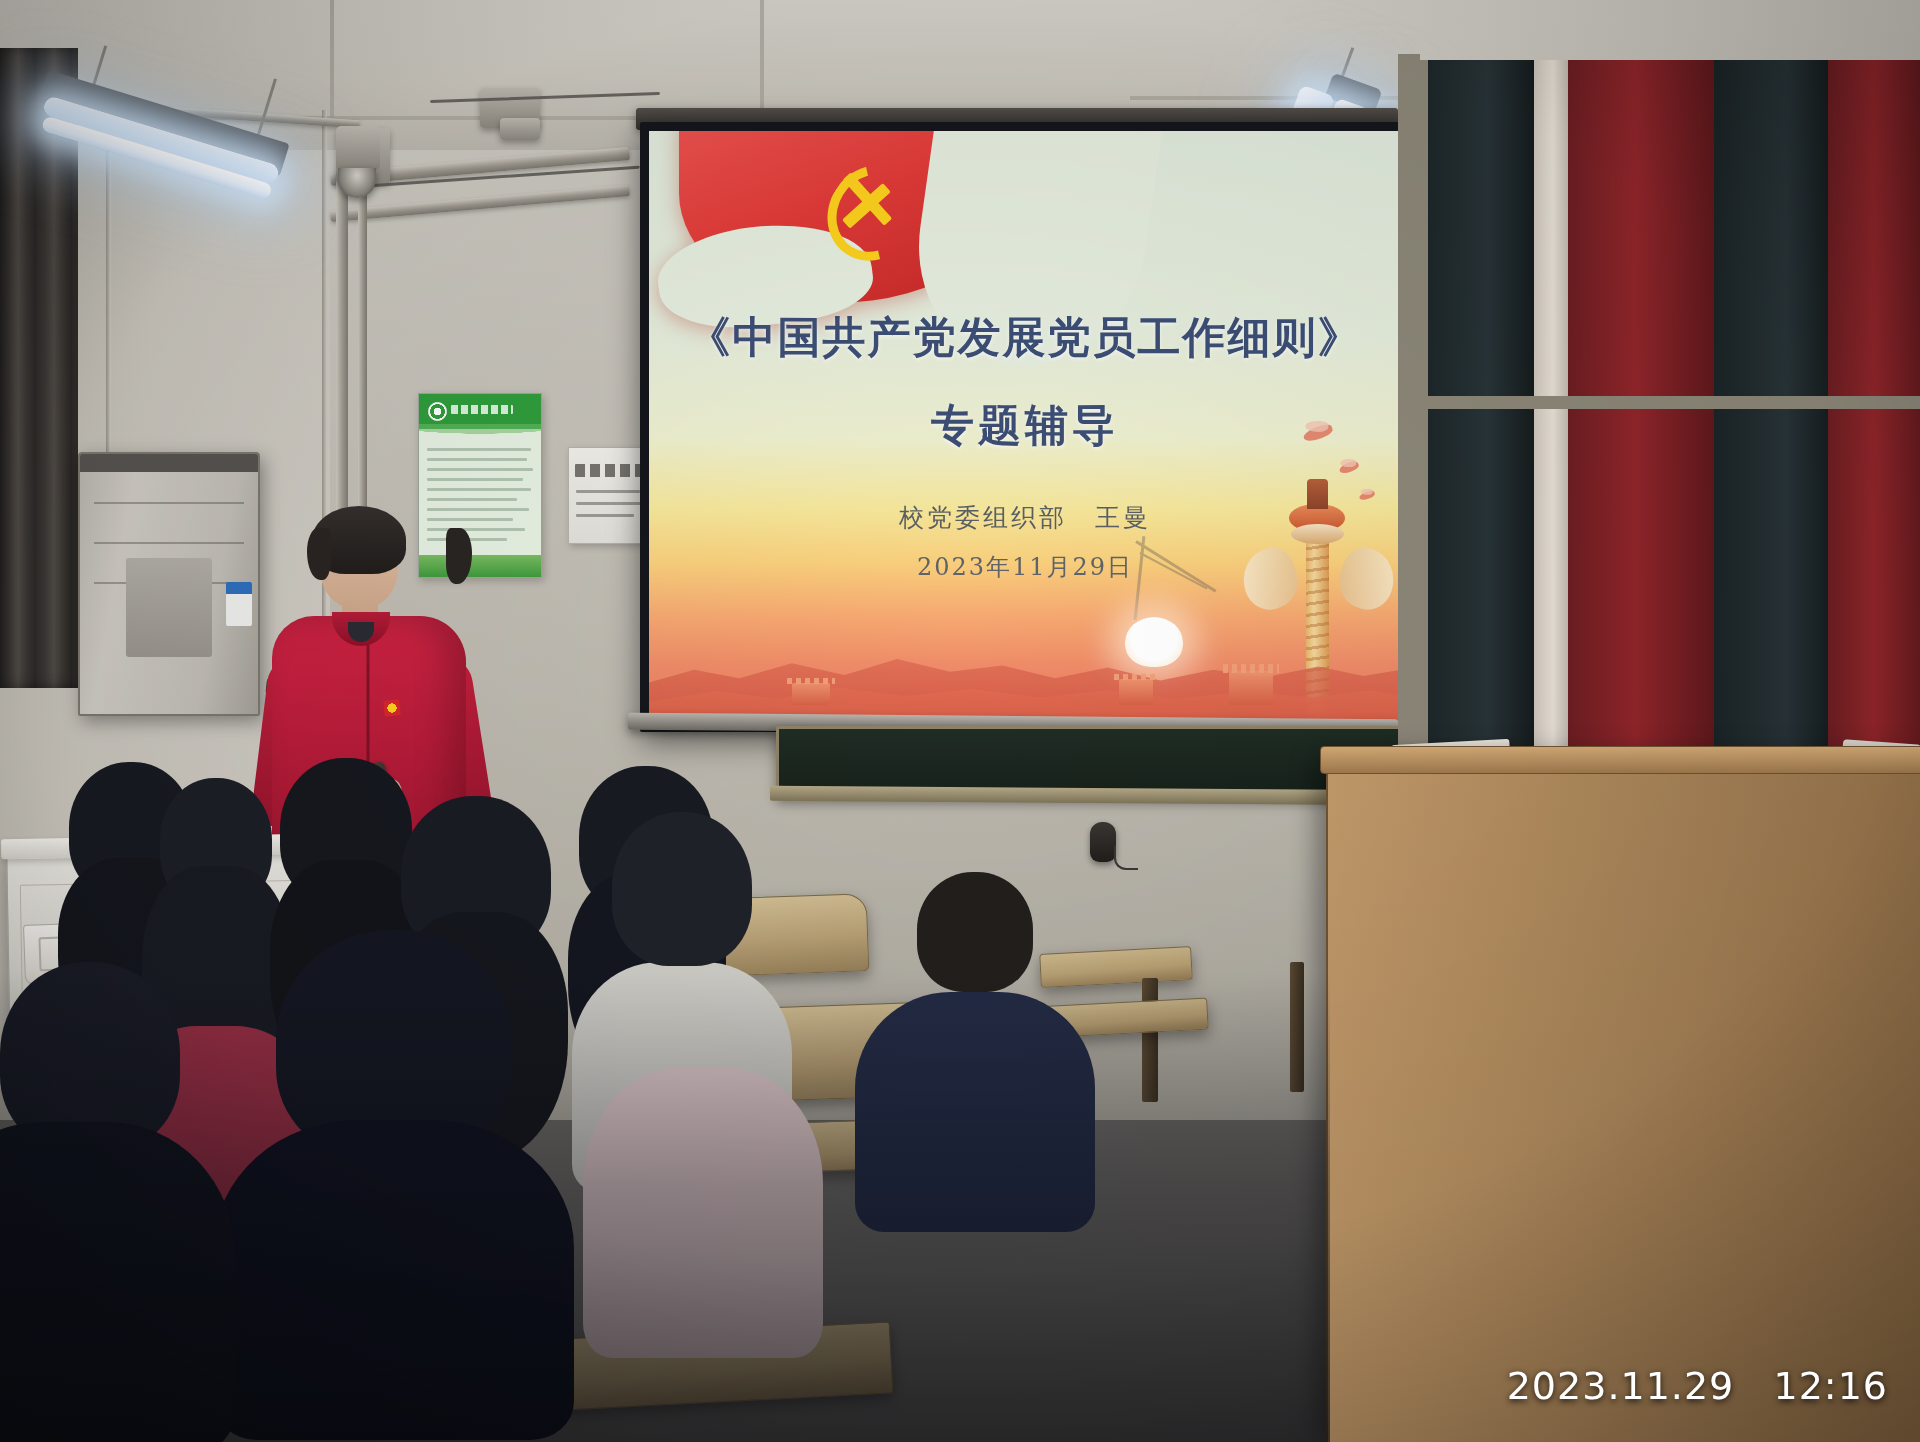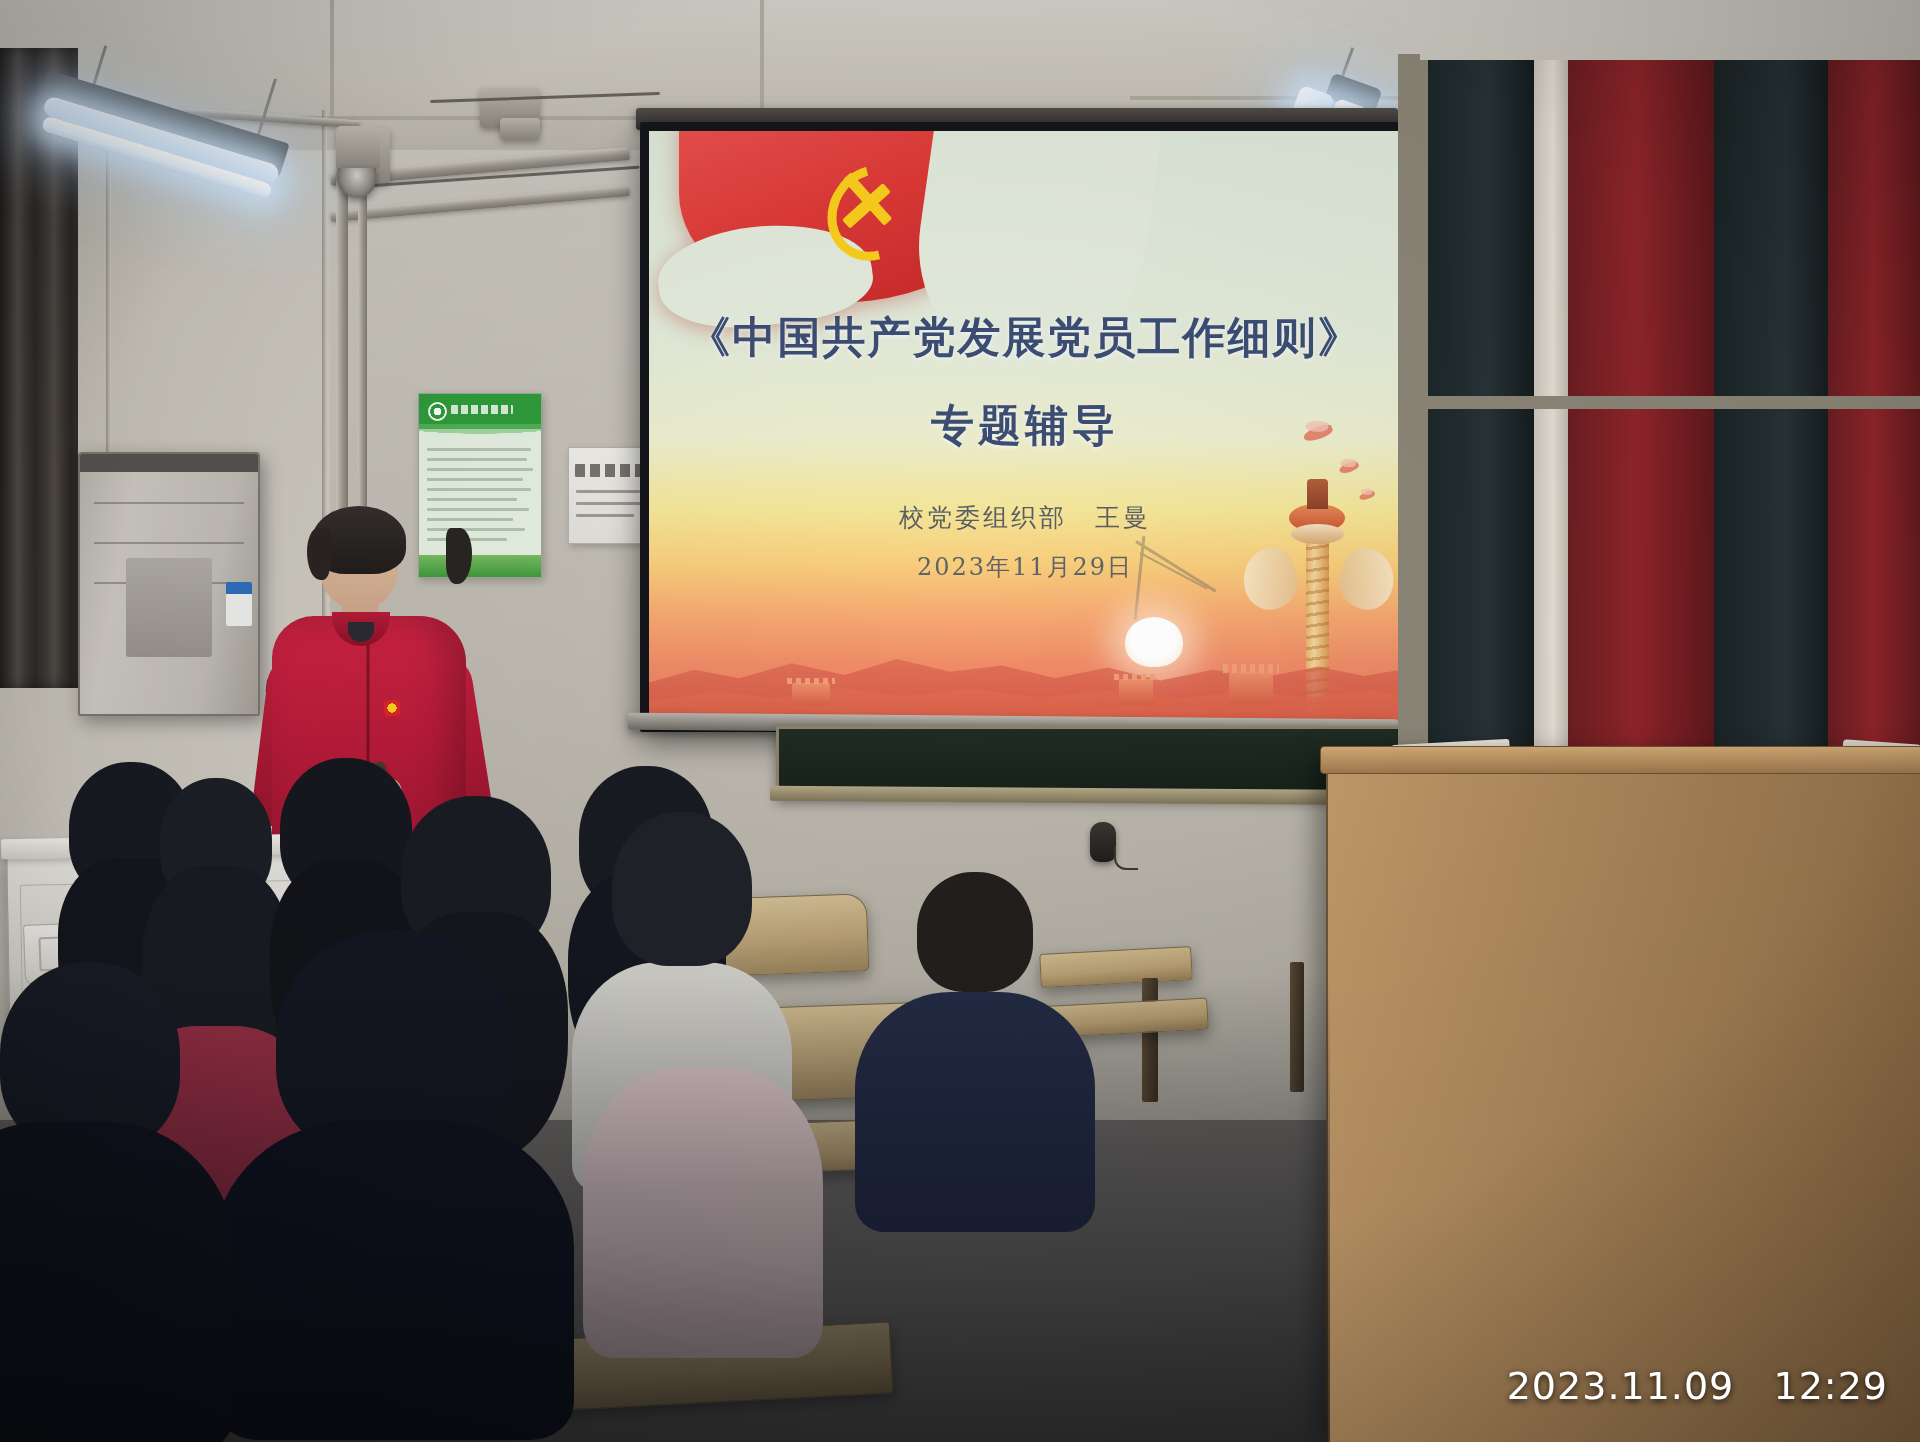--- a/index.html
+++ b/index.html
@@ -797,15 +797,15 @@
 
   <div class="fl-pink"></div>
   <div class="fl-paper"></div>
   <div class="fl-white2"></div>
   <div class="front-lectern">
     <div class="lip"></div>
   </div>
 
   <div class="dark-foreground"></div>
   <div class="vignette"></div>
-  <div class="timestamp">2023.11.09   12:29</div>
+  <div class="timestamp">2023.11.29   12:16</div>
 
 </div>
 
 </body></html>

